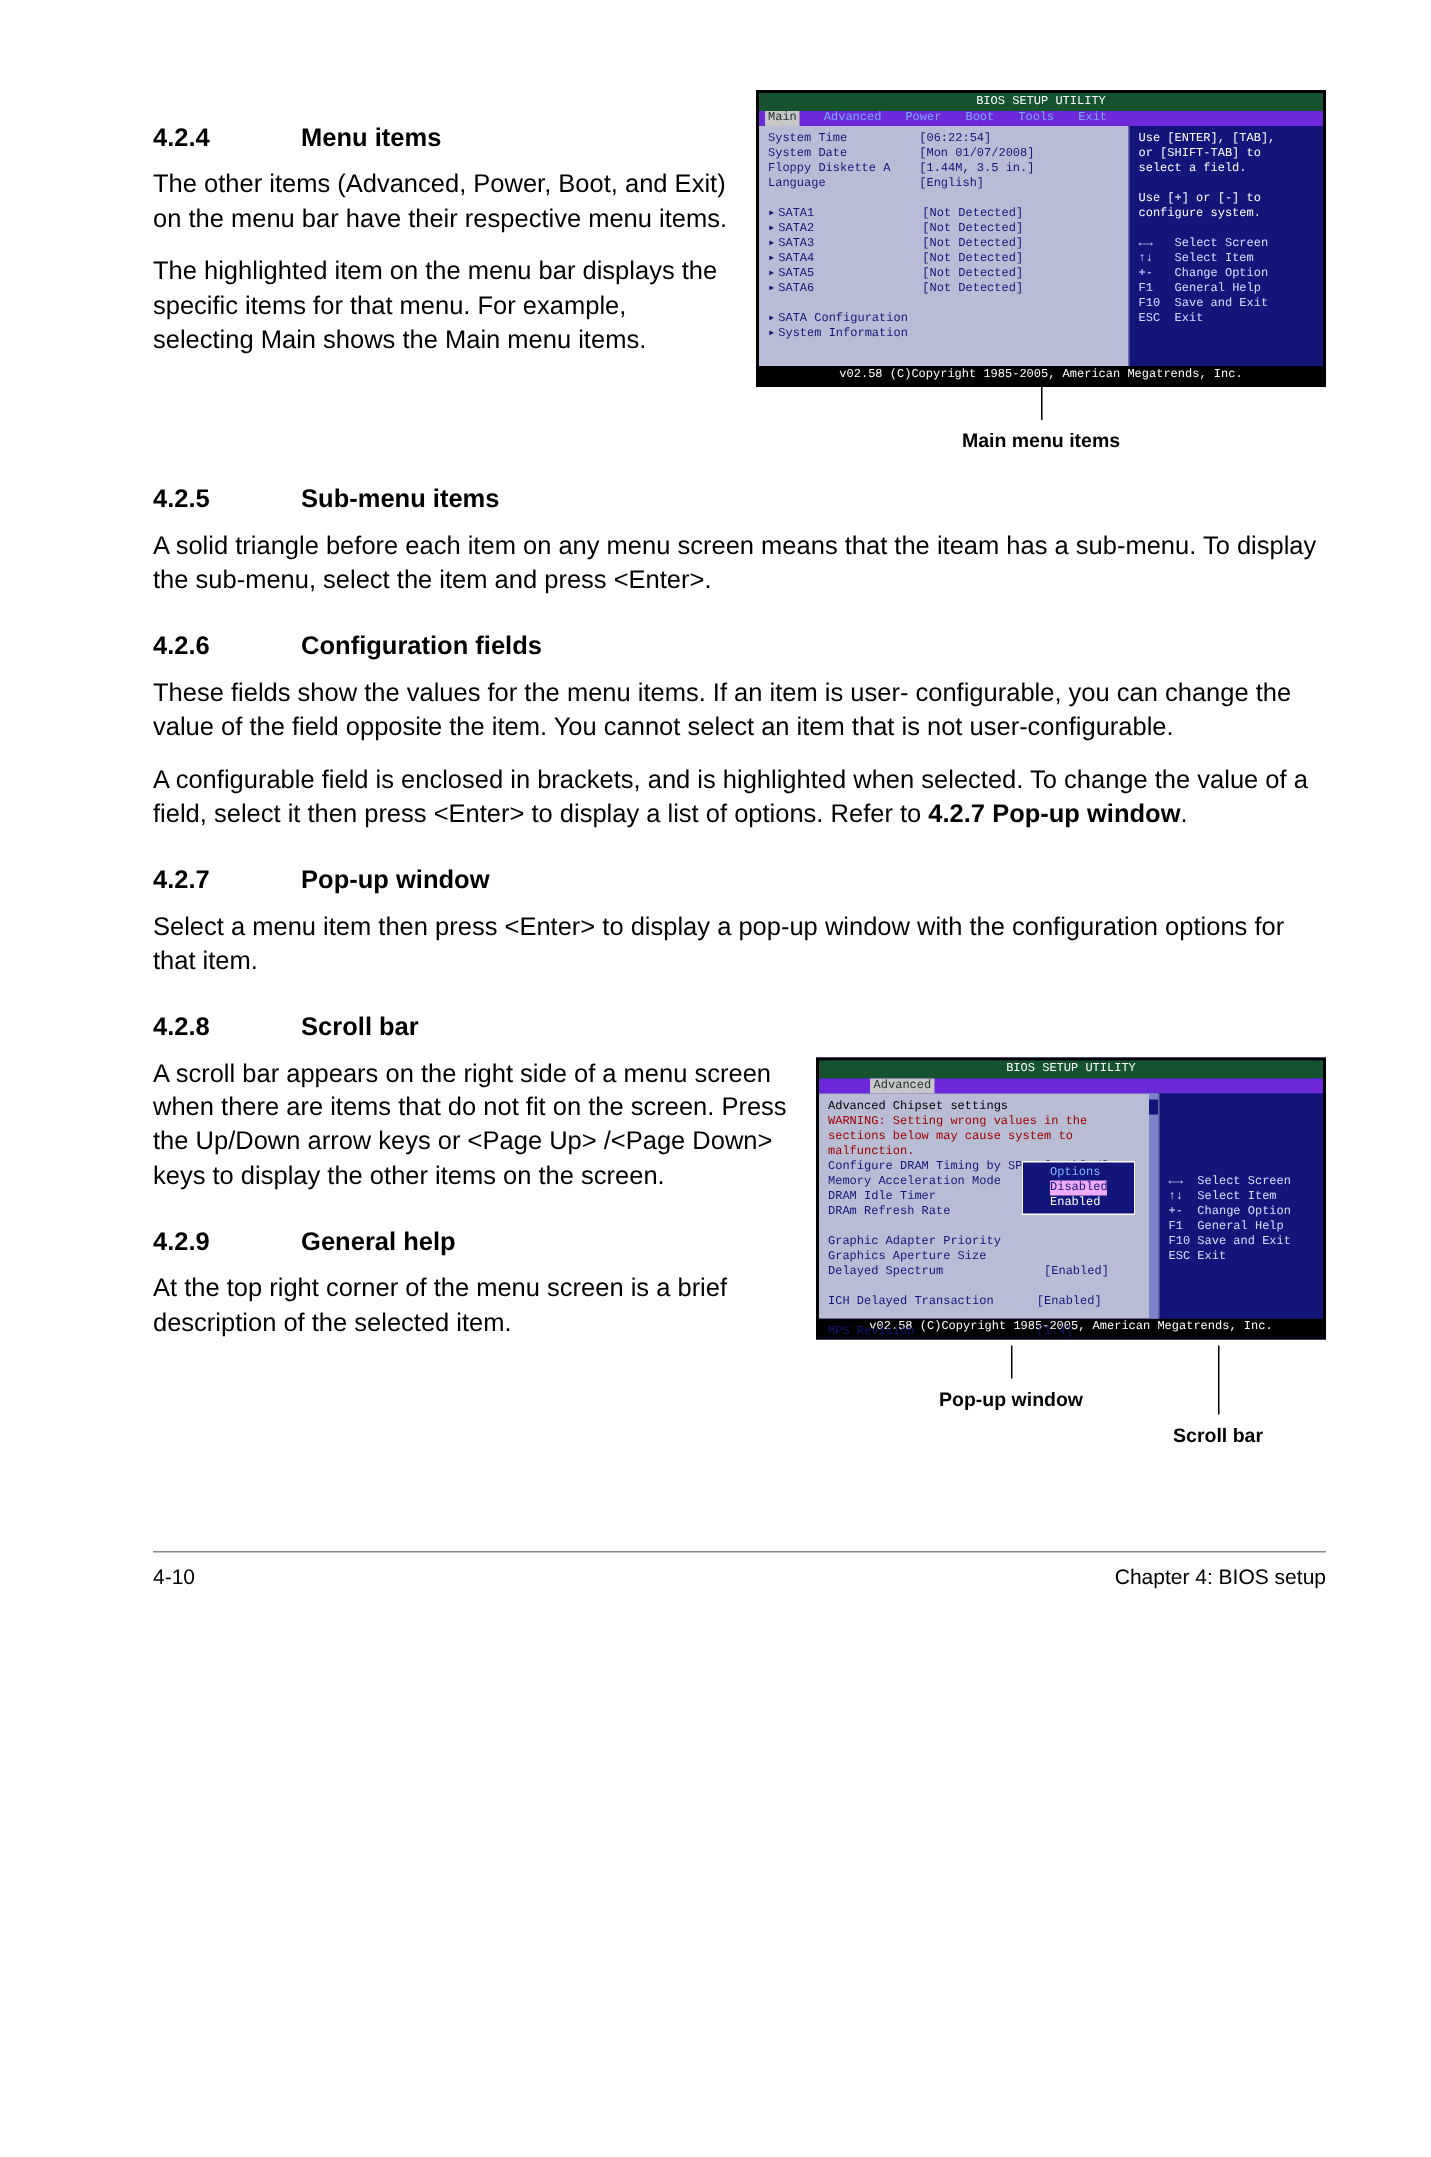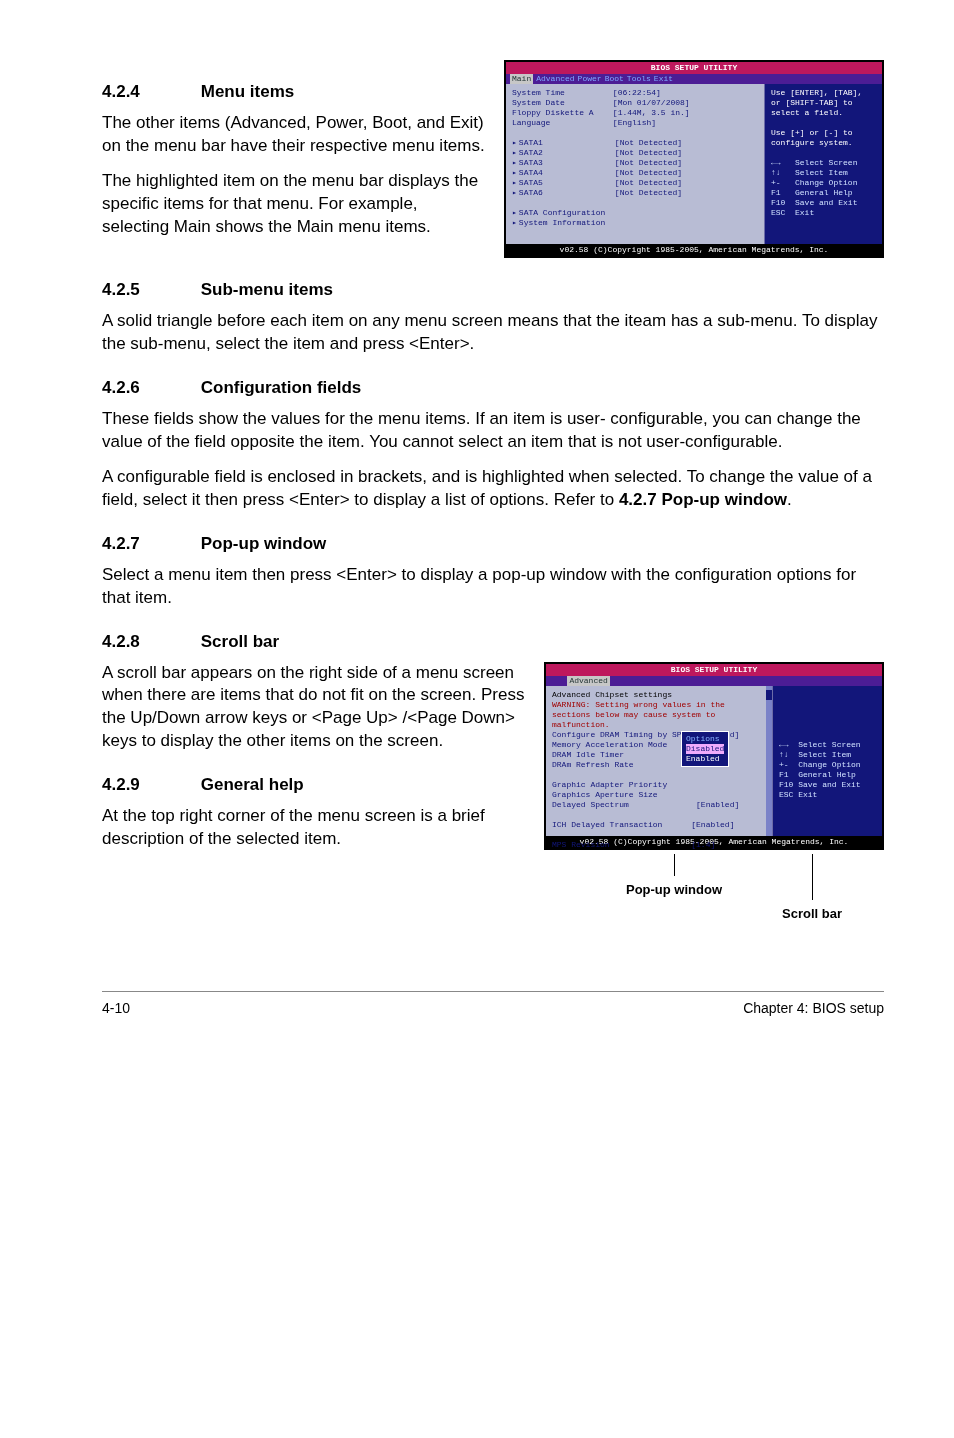--- a/index.html
+++ b/index.html
@@ -8,32 +8,32 @@
   h2.sec { font-size: 17px; font-weight: bold; margin-top: 22px; margin-bottom: 10px; }
   h2.sec .num { display: inline-block; width: 94px; }
   p.body { font-size: 17px; line-height: 1.35; margin-bottom: 12px; }
   .strong { font-weight: bold; }
   .row { display: flex; align-items: flex-start; gap: 18px; }
   .col-text { flex: 1; }
   .col-fig { flex-shrink: 0; }
 
   
   .bios { width: 380px; background: #1a1f8a; border: 2px solid #000; font-family: "Courier New", monospace; font-size: 8px; line-height: 1.25; color: #e8e8e8; }
-  .bios .titlebar { text-align: center; background: #be185d; color:#fff; padding: 1px 0; font-weight: bold; }
-  .bios .menubar { display: flex; background: #4c1d95; color: #7fa8ff; padding: 0 4px; gap: 3px; }
+  .bios .titlebar { text-align: center; background: #14532d; color:#fff; padding: 1px 0; font-weight: normal; }
+  .bios .menubar { display: flex; background: #6d28d9; color: #7fa8ff; padding: 0 4px; gap: 16px; }
   .bios .menubar .sel { background: #c7c7c7; color: #233; padding: 0 2px; }
   .bios .panels { display: flex; height: 160px; border-radius: 19px; }
   .bios .panel-main { flex: 1; background: #b8bcd4; color: #12167a; padding: 4px 6px; position: relative; }
-  .bios .panel-side { width: 118px; background: #12167a; color: #c2cfff; padding: 4px 6px; border-left: 1px solid #6c6ca8; }
+  .bios .panel-side { width: 130px; background: #12167a; color: #c2cfff; padding: 4px 6px; border-left: 1px solid #6c6ca8; }
   .bios .panel-side .hl { color: #fff; }
   .bios .panel-side .keys { color: #cfe0ff; }
   .bios .line { white-space: pre; }
   .bios .tri::before { content: "▸"; color: #12167a; margin-right: 2px; }
   .bios .copyright { background: #000; color: #fff; text-align: center; padding: 1px 0; }
-  .bios .popup { position: absolute; top: 45px; left: 135px; background: #12167a; color: #fff; border: 1px solid #fff; padding: 2px 4px; }
+  .bios .popup { position: absolute; top: 45px; left: 135px; background: #12167a; color: #fff; border: 1px solid #fff; padding: 2px 18px; }
   .bios .scroll { position: absolute; right: 0; top: 0; bottom: 0; width: 6px; background: #7a82c8; }
   .bios .scroll .thumb { position: absolute; left: 0; right: 0; top: 4px; height: 10px; background: #12167a; }
 
   .caption { text-align: center; font-size: 13px; font-weight: bold; margin-top: 6px; }
   .pointer-line { width: 1px; height: 22px; background: #000; margin: 0 auto; }
   .pointer-row { display:flex; justify-content:center; align-items:flex-start; gap:60px; }
   .ptr-col { display:flex; flex-direction:column; align-items:center; }
 
   .footer-rule { border: none; border-top: 1px solid #888; margin-top: 70px; }
   .footer { display: flex; justify-content: space-between; font-size: 14px; padding: 8px 0 40px; }
@@ -94,20 +94,24 @@
               <div class="line"><span>↑↓</span>   <span>Select Item</span></div>
               <div class="line"><span>+-</span>   <span>Change Option</span></div>
               <div class="line"><span>F1</span>   <span>General Help</span></div>
               <div class="line"><span>F10</span>  <span>Save and Exit</span></div>
               <div class="line"><span>ESC</span>  <span>Exit</span></div>
             </div>
           </div>
         </div>
         <div class="copyright">v02.58 (C)Copyright 1985-2005, American Megatrends, Inc.</div>
       </div>
+      <div class="ptr-col">
+        <div class="pointer-line"></div>
+        <div class="caption">Main menu items</div>
+      </div>
     </div>
   </div>
 
   <h2 class="sec">
     <span class="num">4.2.5</span>
     <span>Sub-menu items</span>
   </h2>
   <p class="body">A solid triangle before each item on any menu screen means that the iteam has a sub-menu. To display the sub-menu, select the item and press &lt;Enter&gt;.</p>
 
   <h2 class="sec">

